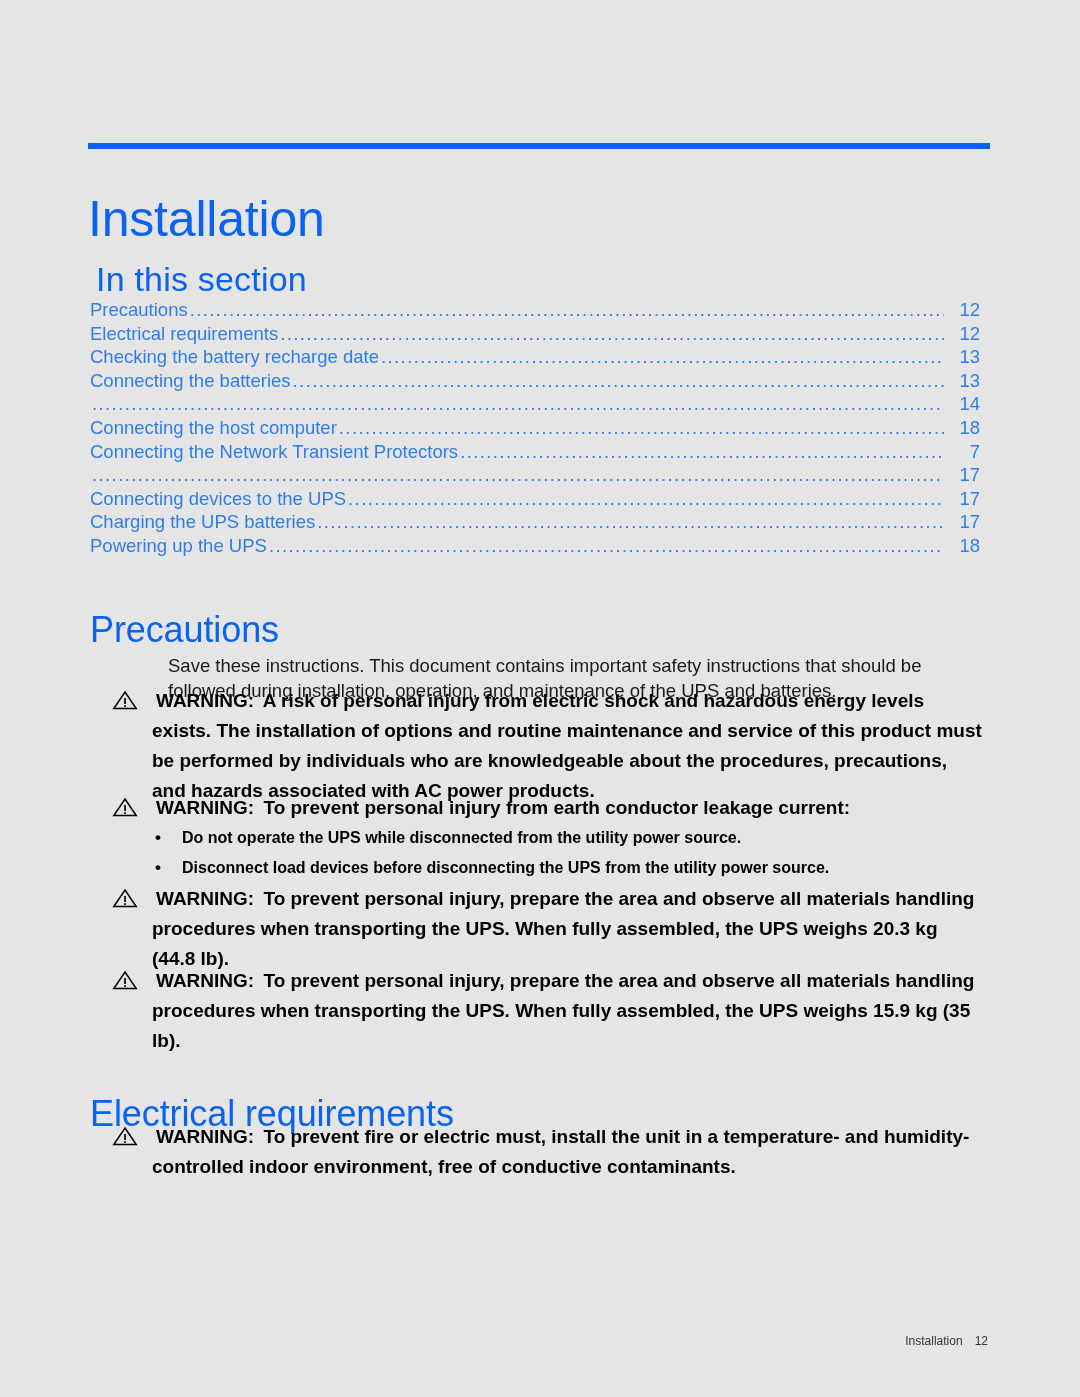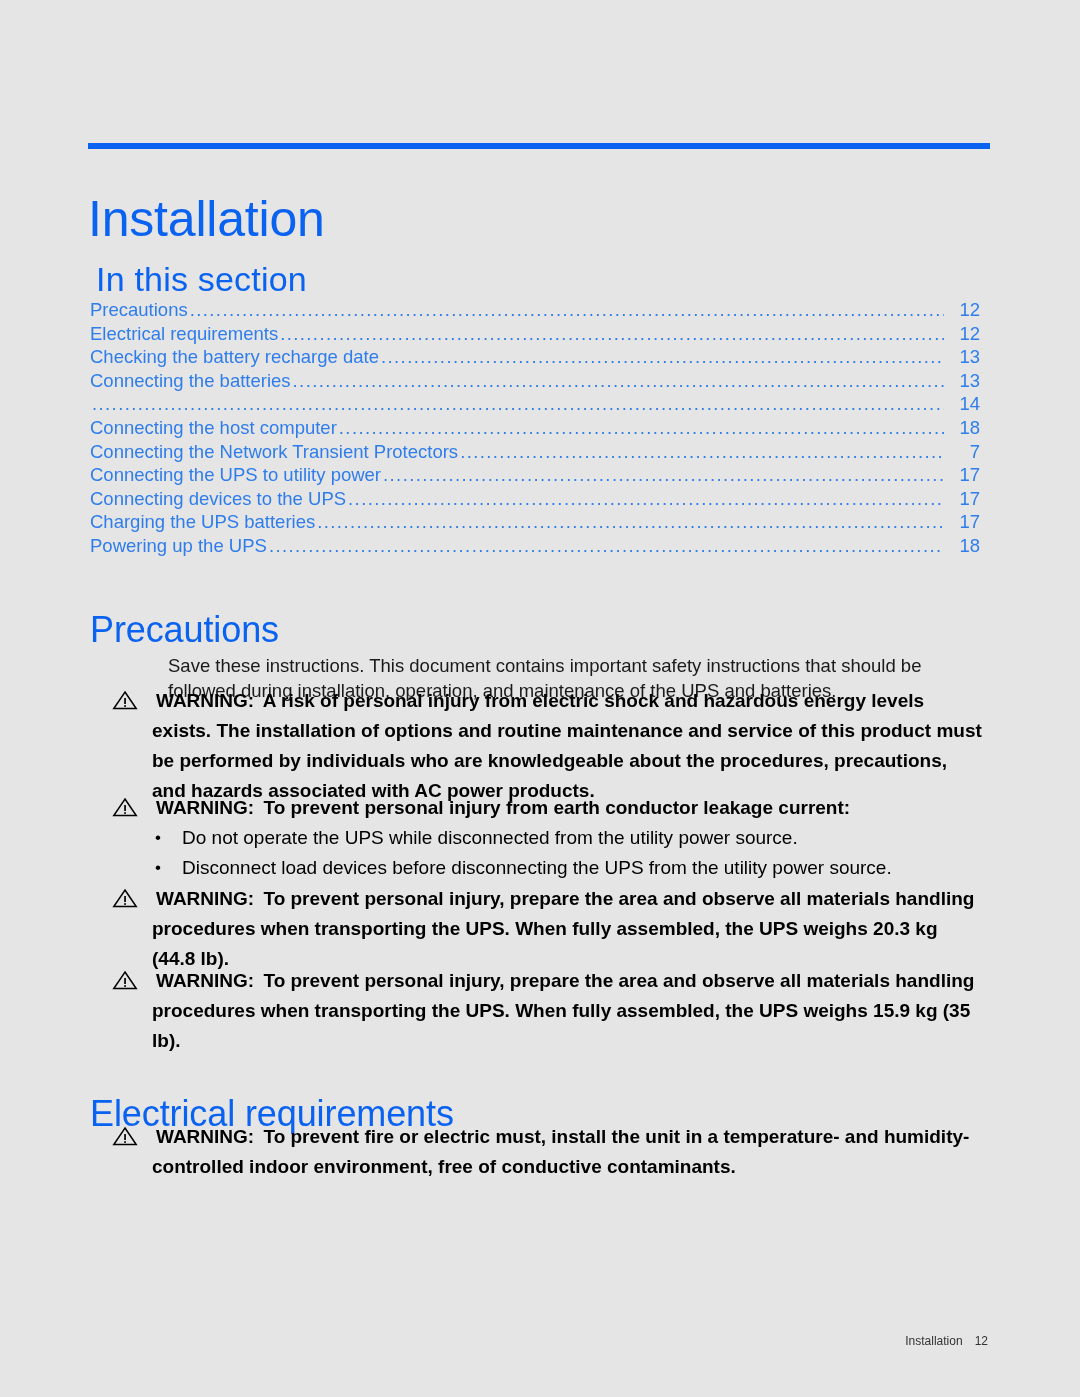--- a/index.html
+++ b/index.html
@@ -136,23 +136,23 @@
   .warn-icon svg { display: block; }
   .warn-kicker { margin-right: 4px; margin-left: 8px; }
 
   .warn-bullets {
     list-style: none;
     margin: 0;
     padding: 0;
   }
   .warn-bullets li {
     position: relative;
-    font-size: 19px;
+    font-size: 16px;
     line-height: 30px;
-    font-weight: normal;
+    font-weight: bold;
     color: #000;
     padding-left: 70px;
   }
   .warn-bullets li::before {
     content: "\2022";
     position: absolute;
     left: 43px;
     top: 0;
     font-size: 17px;
   }
@@ -214,21 +214,20 @@
         <span class="toc-title">Connecting the host computer</span>
         <span class="toc-dots">...............................................................................................................................................................................................</span>
         <span class="toc-page">18</span>
       </div>
       <div class="toc-row">
         <span class="toc-title">Connecting the Network Transient Protectors</span>
         <span class="toc-dots">...............................................................................................................................................................................................</span>
         <span class="toc-page">7</span>
       </div>
       <div class="toc-row">
-        <span class="toc-title">Connecting the UPS to utility power</span>
         <span class="toc-dots">...............................................................................................................................................................................................</span>
         <span class="toc-page">17</span>
       </div>
       <div class="toc-row">
         <span class="toc-title">Connecting devices to the UPS</span>
         <span class="toc-dots">...............................................................................................................................................................................................</span>
         <span class="toc-page">17</span>
       </div>
       <div class="toc-row">
         <span class="toc-title">Charging the UPS batteries</span>

